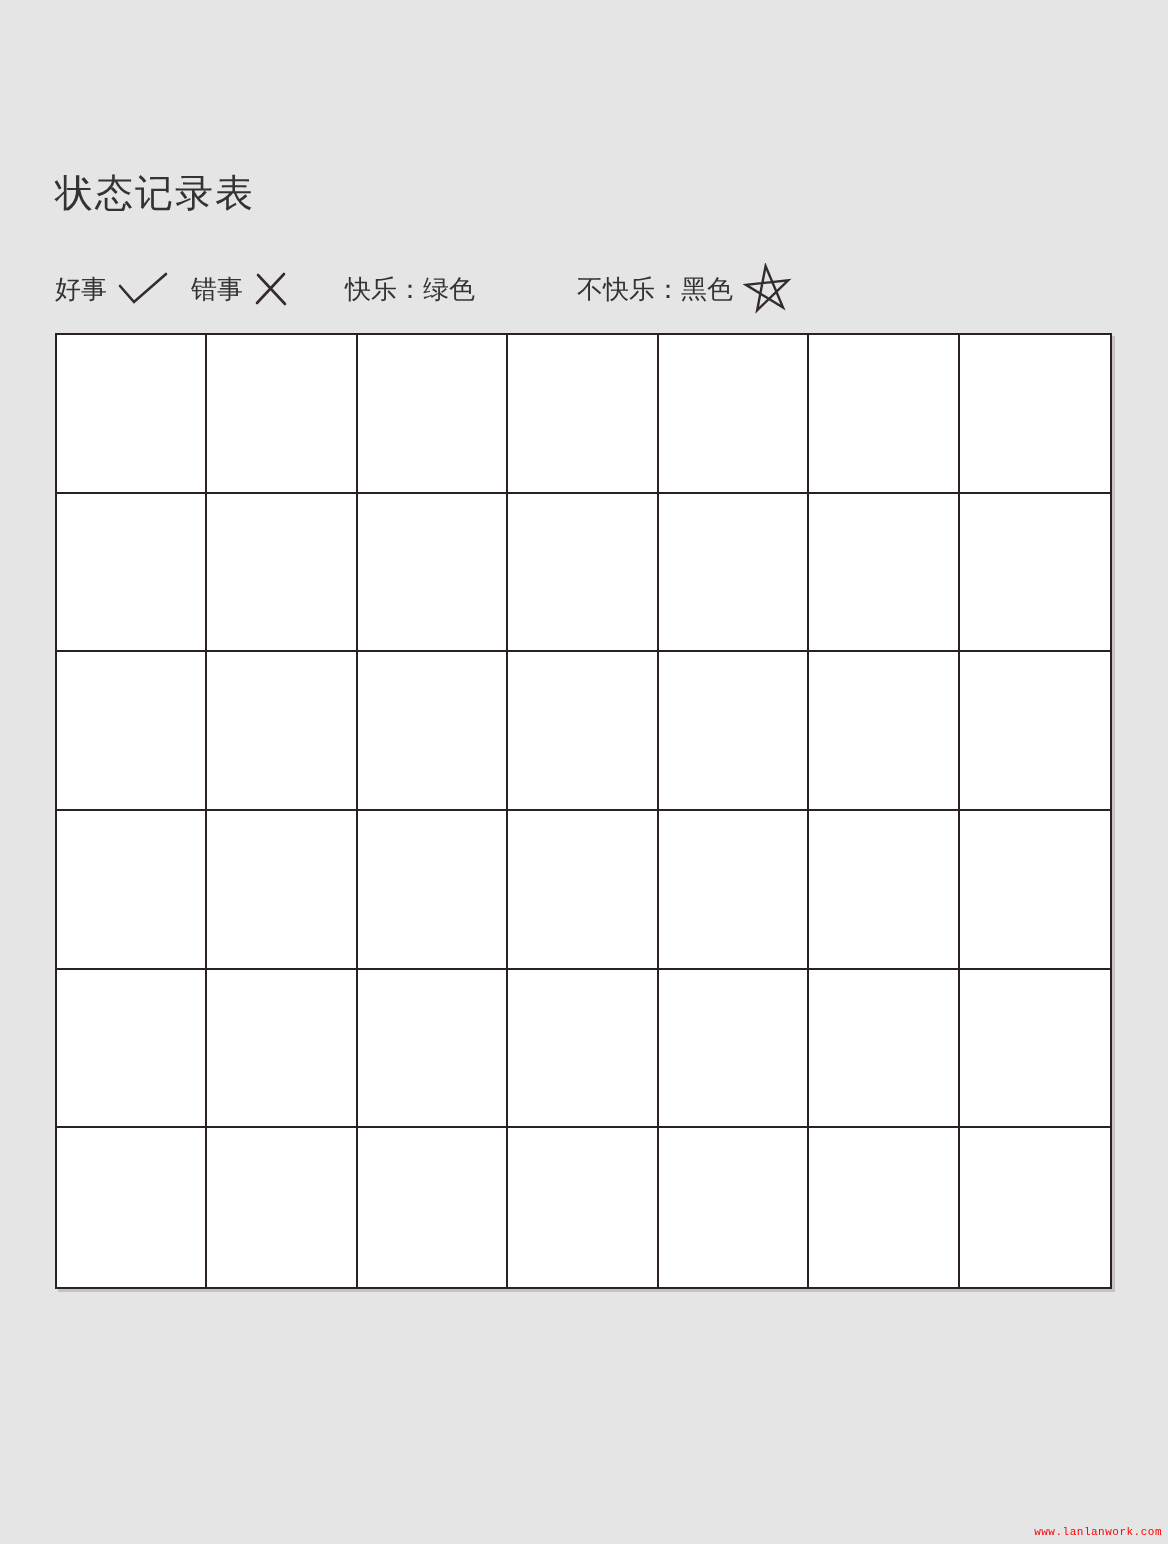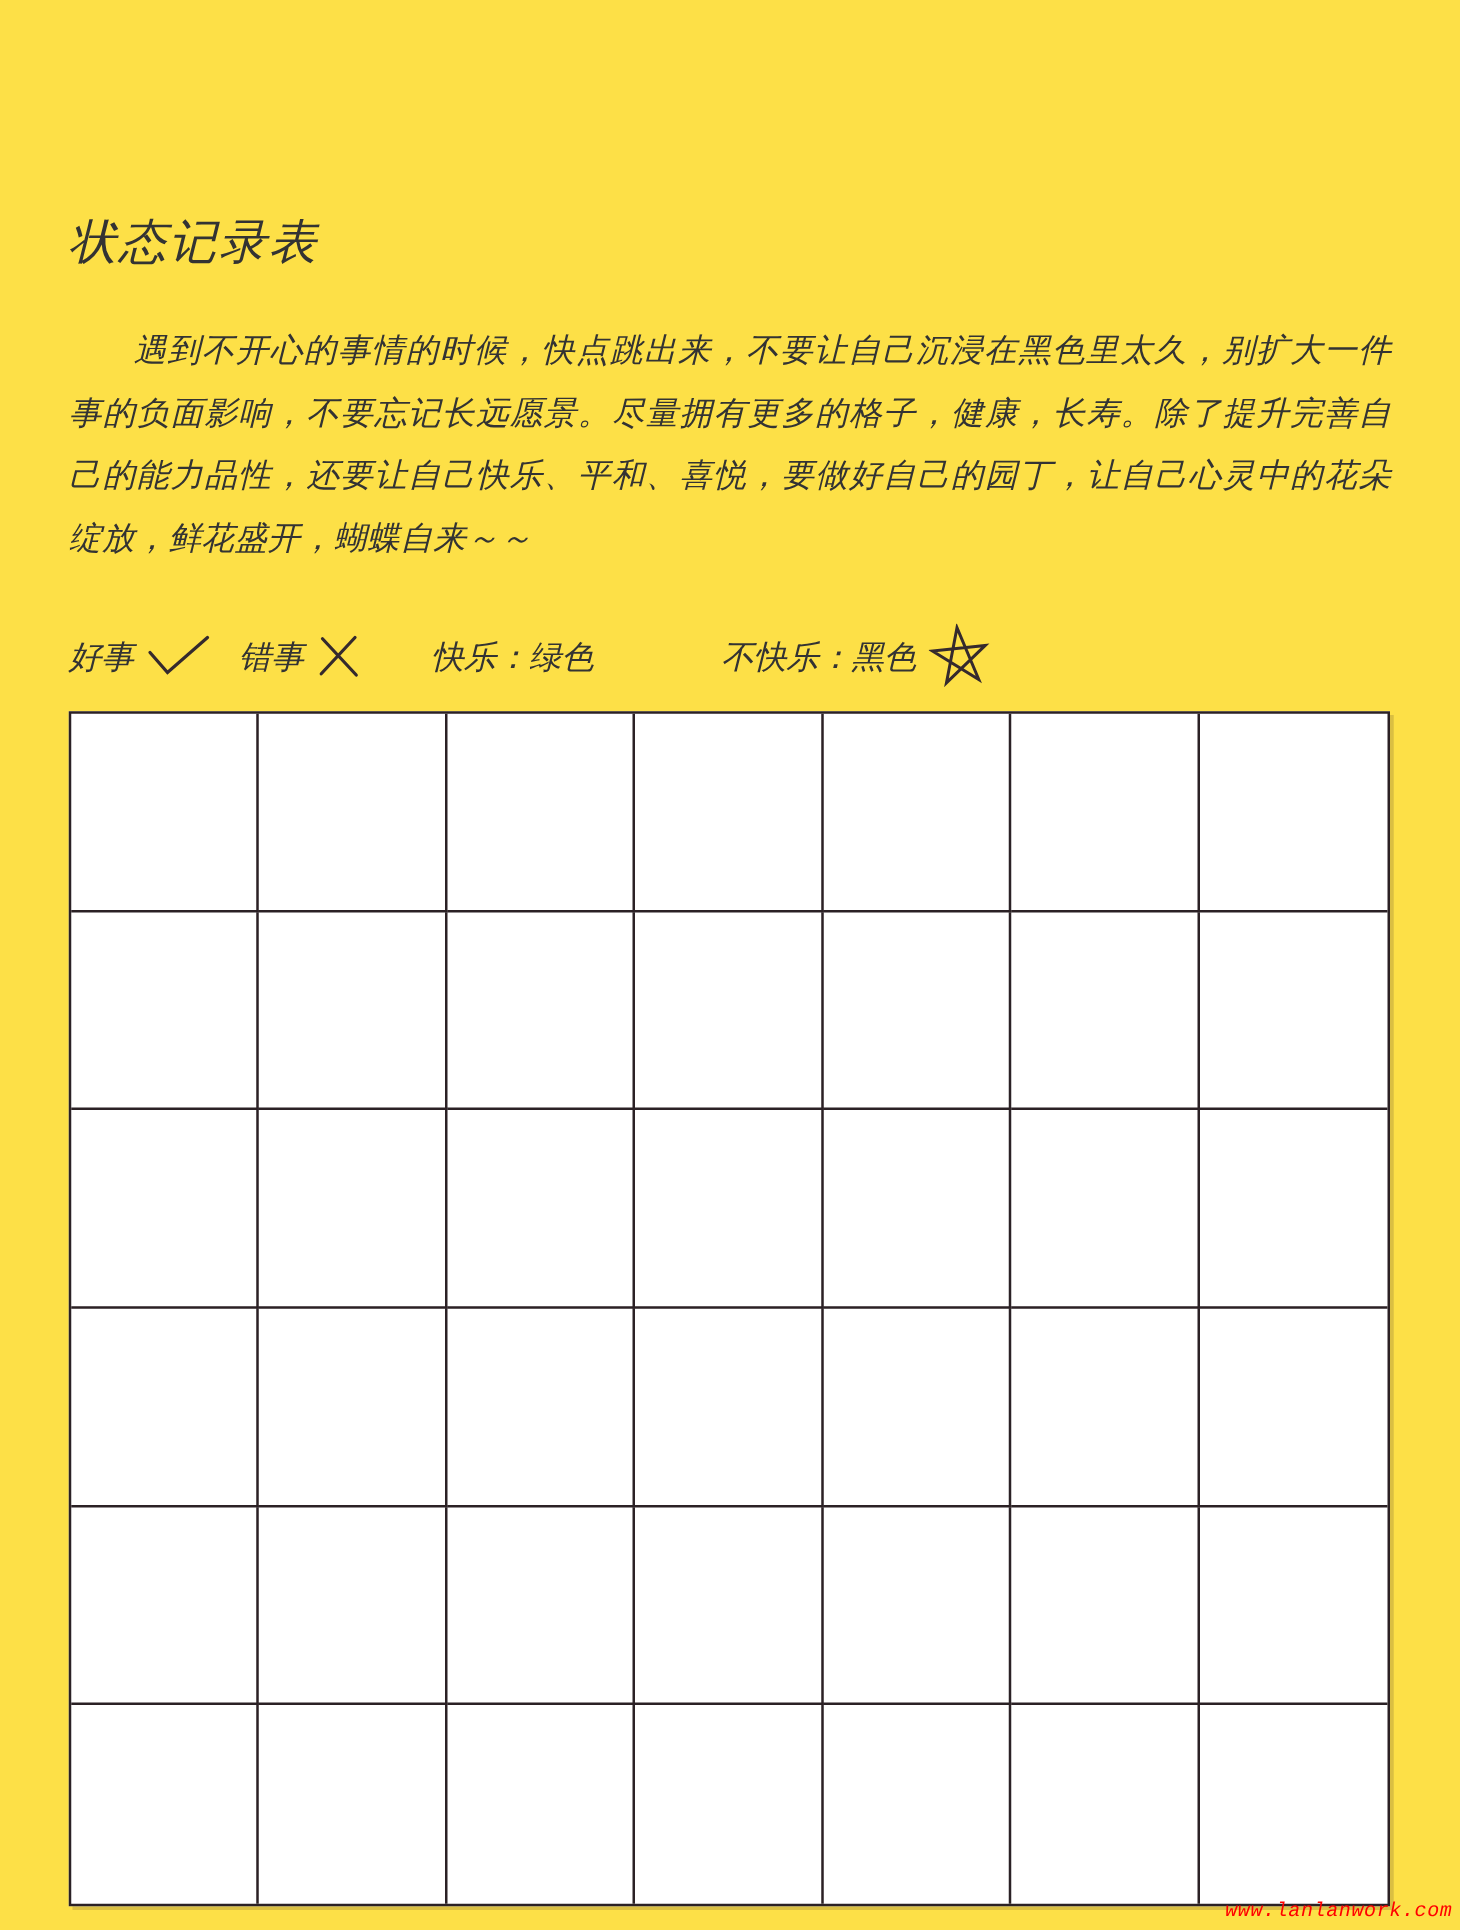--- a/index.html
+++ b/index.html
@@ -4,23 +4,22 @@
 <style>
   * { margin: 0; padding: 0; box-sizing: border-box; }
   html, body { background: #ffffff; }
   body { font-family: "Liberation Sans", sans-serif; }
 
   .page {
     position: relative;
     width: 1168px;
     height: 1544px;
     margin: 0 auto;
-    background: #fde047;
+    background: #e5e5e5;
     overflow: hidden;
-    font-style: italic;
   }
 
   .content {
     position: absolute;
     left: 55px;
     top: 0;
     width: 1058px;
   }
 
   .doc-title {
@@ -75,34 +74,33 @@
     border-bottom: 2px solid #2b2125;
   }
   .grid-cell:nth-child(7n) { border-right: none; }
   .grid-cell:nth-child(n+36) { border-bottom: none; }
 
   .watermark {
     position: absolute;
     right: 6px;
     bottom: 6px;
     font-family: "Liberation Mono", monospace;
-    font-size: 16px;
+    font-size: 11px;
     letter-spacing: 0.5px;
     color: #ff0000;
   }
 </style>
 </head>
 <body>
 
 <div class="page">
   <div class="content">
 
     <h1 class="doc-title" style="color: rgb(51, 51, 51);">状态记录表</h1>
 
-    <p class="intro" style="color: rgb(51, 51, 51);">遇到不开心的事情的时候，快点跳出来，不要让自己沉浸在黑色里太久，别扩大一件事的负面影响，不要忘记长远愿景。尽量拥有更多的格子，健康，长寿。除了提升完善自己的能力品性，还要让自己快乐、平和、喜悦，要做好自己的园丁，让自己心灵中的花朵绽放，鲜花盛开，蝴蝶自来～～</p>
 
     <div class="legend" style="color: rgb(51, 51, 51);">
       <span>好事</span>
       <svg class="lg-check" width="52" height="36" viewBox="0 0 52 36">
         <polyline points="3,15 17,31 49,3" fill="none" stroke="#352a2d" stroke-width="2.6" stroke-linecap="round" stroke-linejoin="miter"></polyline>
       </svg>
       <span class="lg-wrong">错事</span>
       <svg class="lg-x" width="36" height="36" viewBox="0 0 36 36">
         <line x1="5" y1="4" x2="32" y2="33" stroke="#352a2d" stroke-width="2.6" stroke-linecap="round"></line>
         <line x1="31" y1="3" x2="4" y2="32" stroke="#352a2d" stroke-width="2.6" stroke-linecap="round"></line>

